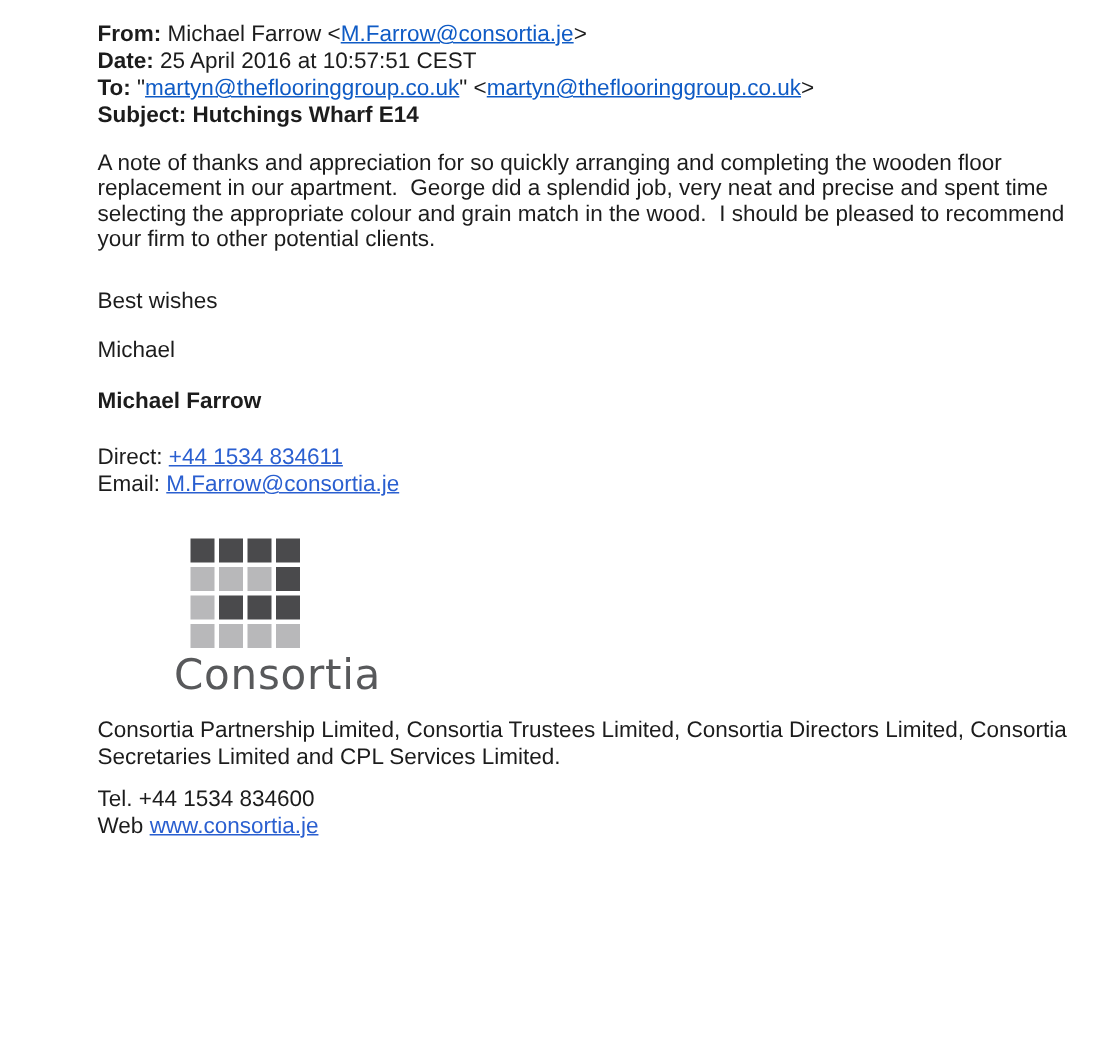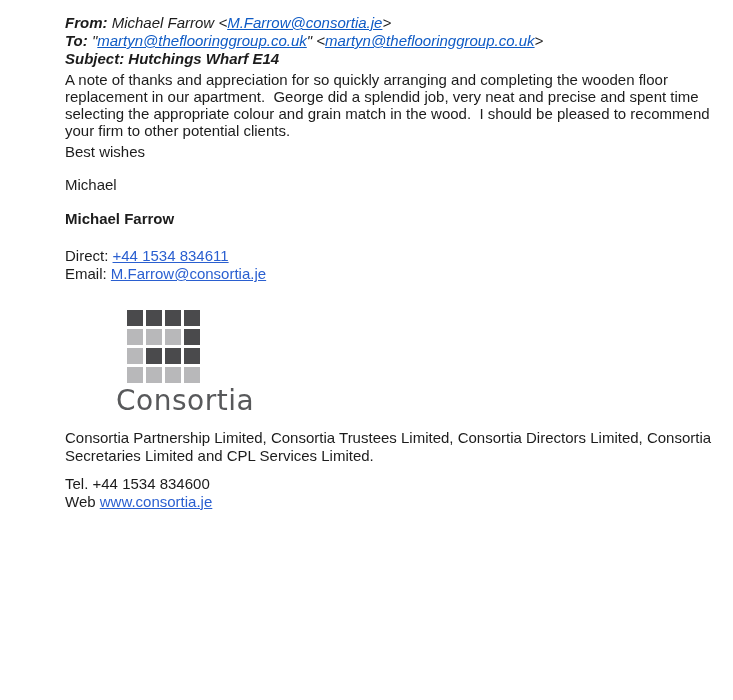--- a/index.html
+++ b/index.html
@@ -10,34 +10,34 @@
     color: var(--text, #1c1c1c);
     overflow: hidden;
   }
   .page {
     padding: 14px 10px 0 65px;
     width: 733px;
   }
   .content { width: 657px; font-size: 15px; }
 
   
-  .hdr { line-height: 18px; font-style: italic; }
+  .hdr { line-height: 18px; }
   .hlabel { font-weight: bold; }
   a.hlink, a.blink {
     text-decoration: underline;
     cursor: pointer;
   }
   a.hlink { color: var(--header-link, #0f5bc5); }
   a.blink { color: var(--link, #2a5fd0); margin-top: 12px; }
   .subject-value { font-weight: bold; }
 
   
   .greeting   { margin-top: 15px; }
-  .para       { margin-top: 3px; line-height: 17px; white-space: pre-wrap; }
-  .closing    { margin-top: 4px; }
+  .para       { margin-top: 14px; line-height: 17px; white-space: pre-wrap; }
+  .closing    { margin-top: 24px; }
   .signoff    { margin-top: 16px; }
   .sig-name   { margin-top: 17px; font-weight: bold; }
   .contact-lines { margin-top: 20px; line-height: 18px; }
 
   
   .logo-block { margin: 27px 0 0 35px; }
   .logo-grid {
     display: grid;
     grid-template-columns: repeat(4, 16px);
     grid-auto-rows: 16px;
@@ -65,20 +65,24 @@
 <body>
 
 <div class="page">
   <div class="content">
 
     <div class="hdr">
       <div>
         <span class="hlabel">From:</span>
         <span>Michael Farrow</span>
         <span>&lt;</span><a class="hlink">M.Farrow@consortia.je</a><span>&gt;</span>
+      </div>
+      <div>
+        <span class="hlabel">Date:</span>
+        <span>25 April 2016 at 10:57:51 CEST</span>
       </div>
       <div>
         <span class="hlabel">To:</span>
         <span>"</span><a class="hlink">martyn@theflooringgroup.co.uk</a><span>"</span>
         <span>&lt;</span><a class="hlink">martyn@theflooringgroup.co.uk</a><span>&gt;</span>
       </div>
       <div>
         <span class="hlabel">Subject:</span>
         <span class="subject-value">Hutchings Wharf E14</span>
       </div>

